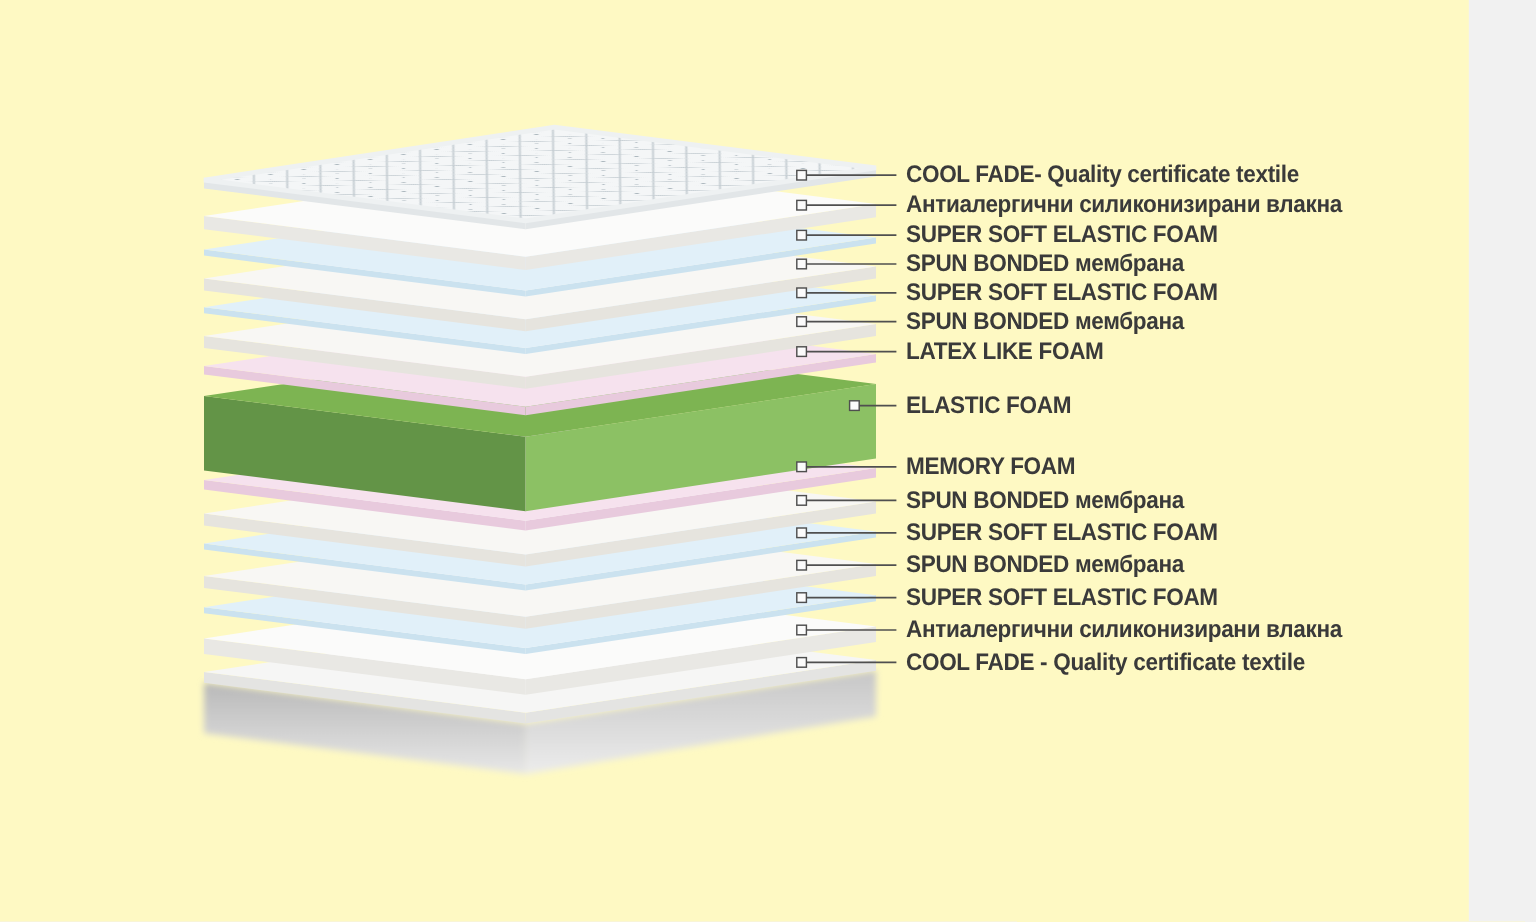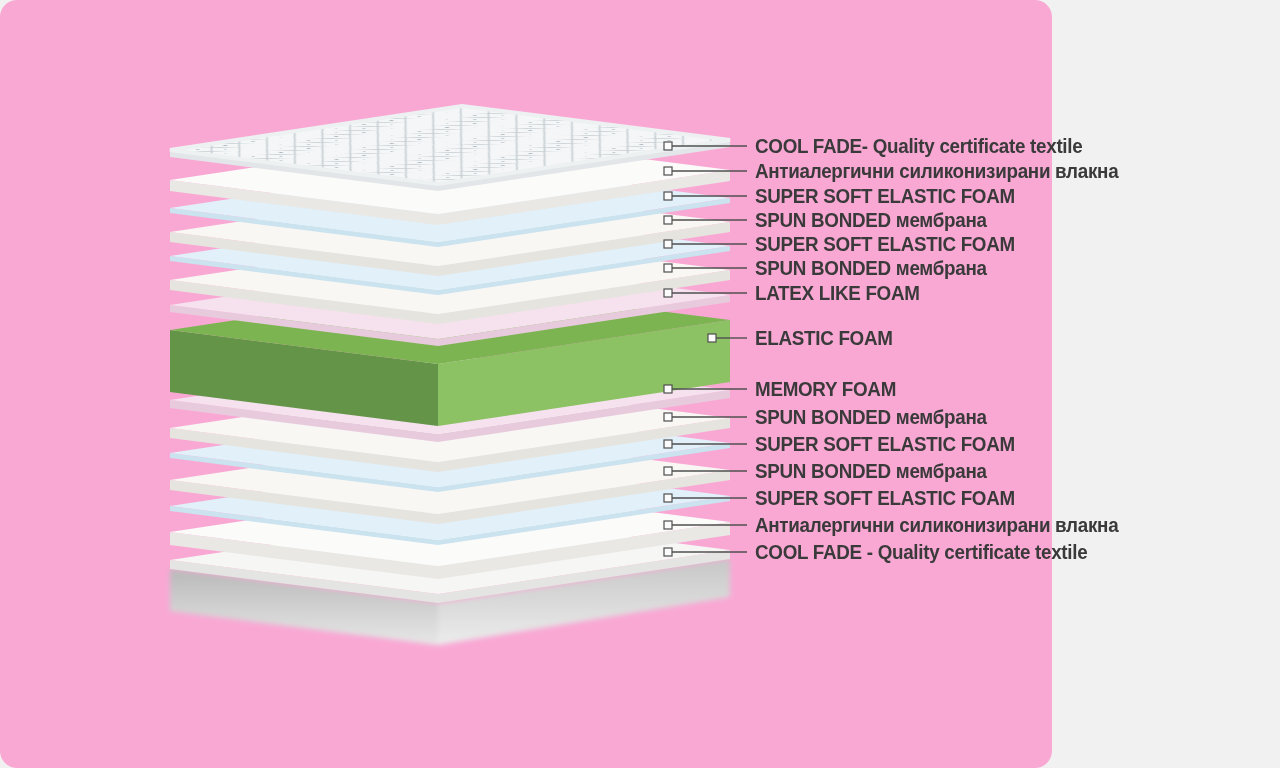--- a/index.html
+++ b/index.html
@@ -1,17 +1,17 @@
 <!DOCTYPE html>
 <html><head>
 <meta charset="utf-8">
 <style>
   html,body{margin:0;padding:0;}
   body{width:1280px;height:768px;overflow:hidden;background:#f1f1f1;}
-  .stage{position:relative;width:1052px;height:768px;background:#f9a8d4;font-family:"Liberation Sans",sans-serif;border-radius:17px;}
+  .stage{position:relative;width:1224px;height:768px;background:#fef9c3;font-family:"Liberation Sans",sans-serif;}
   svg{position:absolute;left:0;top:0;}
   .leader{stroke:#4f4f4f;stroke-width:1.4;}
   .mk{fill:#fbfbfb;stroke:#4f4f4f;stroke-width:1.2;}
   .lbl{
     position:absolute;left:755px;height:24px;line-height:24px;
     font-weight:bold;font-size:20px;color:#3a3a3a;white-space:nowrap;
     letter-spacing:-0.3px;transform:scaleX(.94);transform-origin:left center;
   }
 </style>
 </head>

